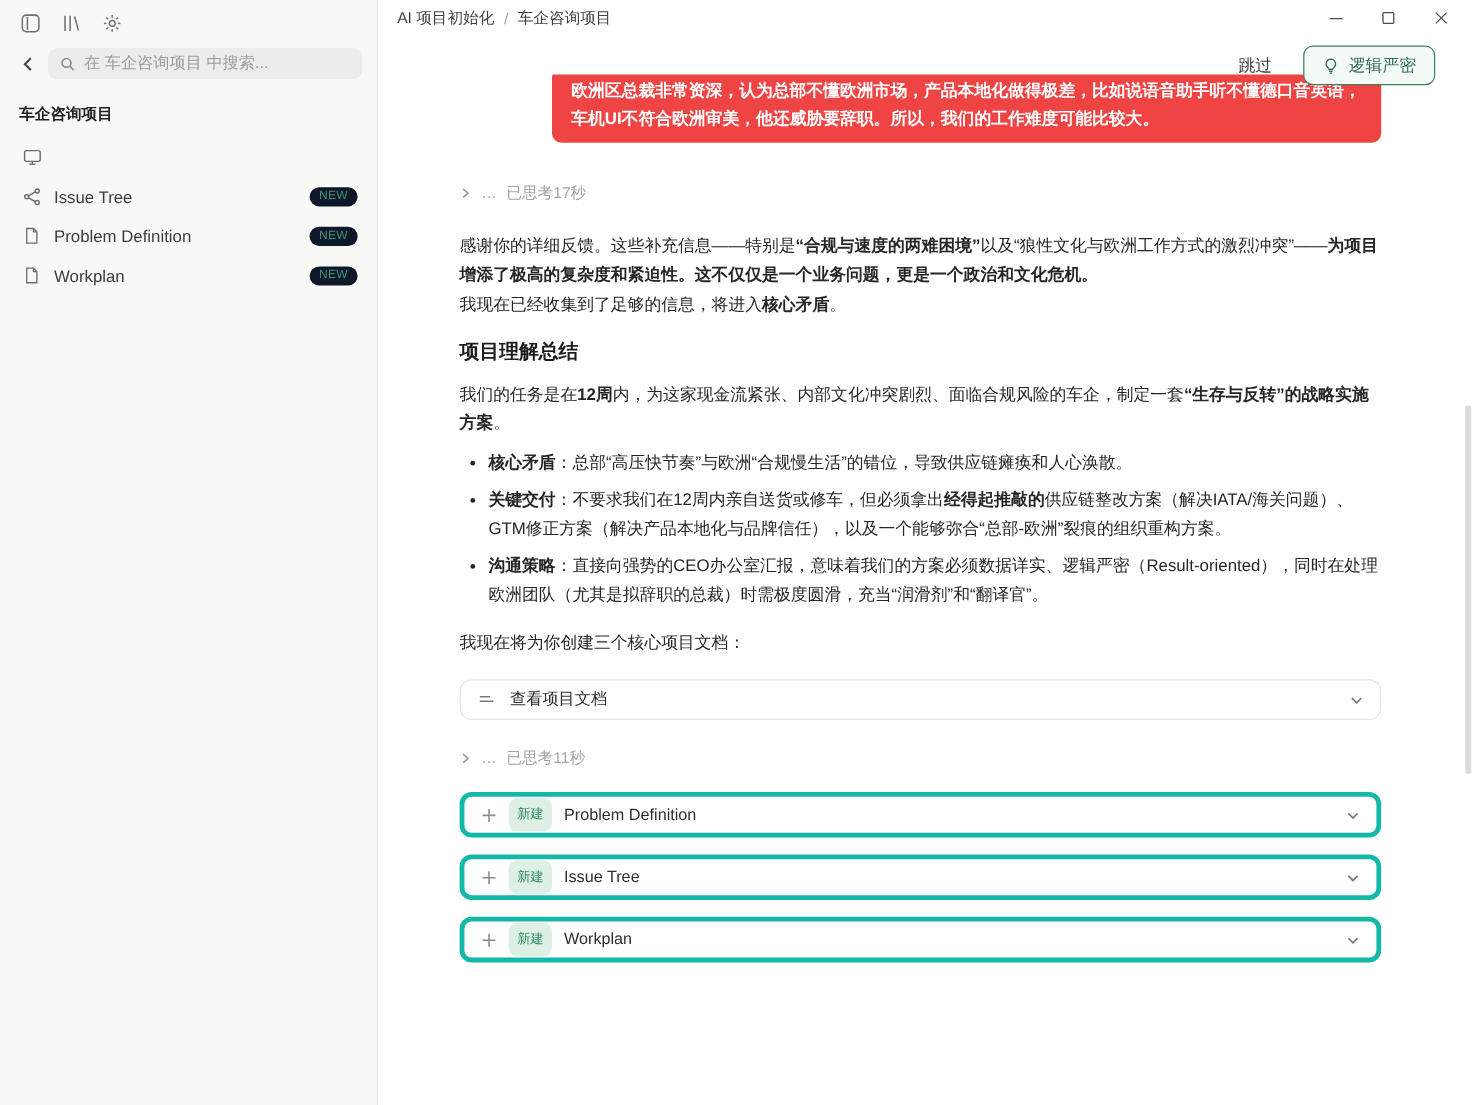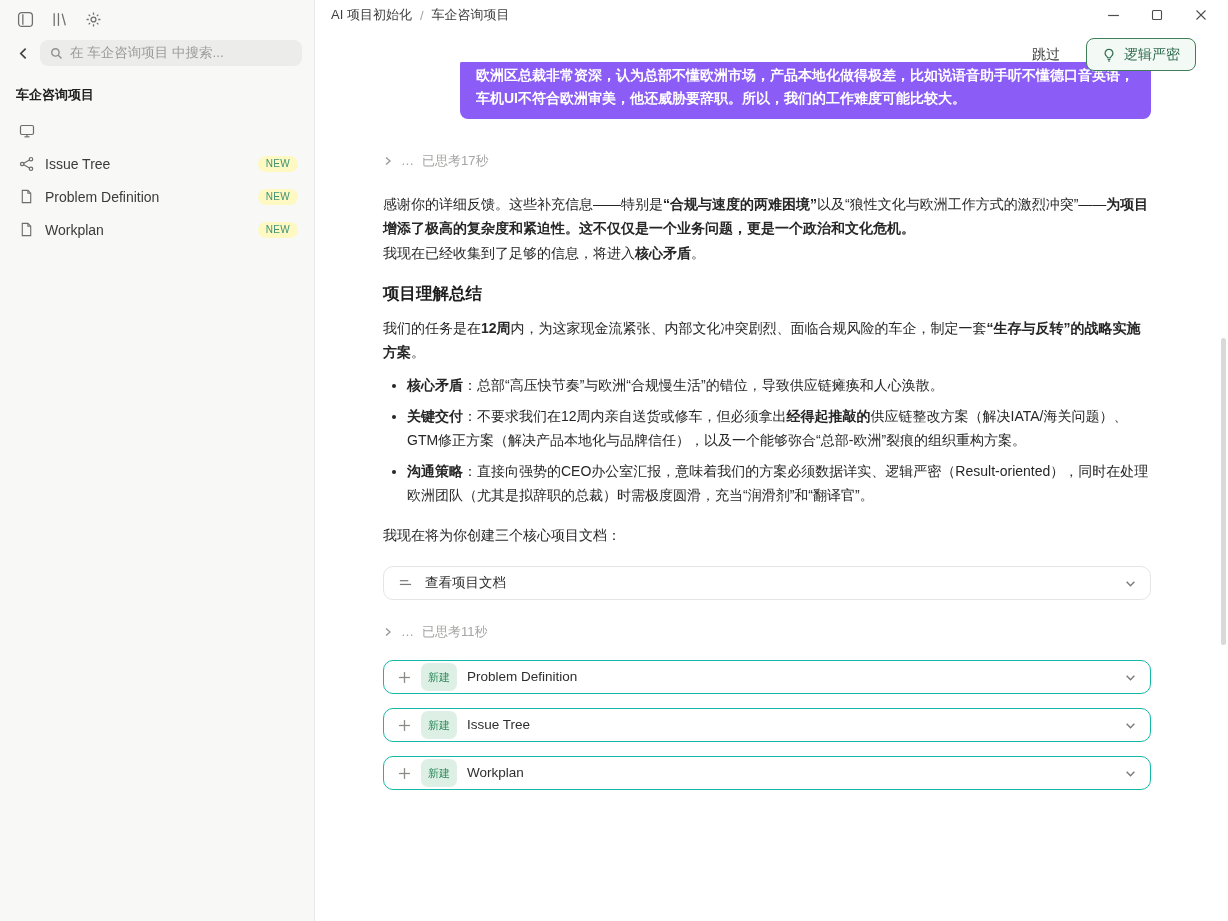--- a/index.html
+++ b/index.html
@@ -13,38 +13,38 @@
   .side-top-icons .icn { width:18px; height:18px; display:flex; align-items:center; justify-content:center; cursor:pointer; }
   .search-row { display:flex; align-items:center; margin:12px 12px 0 12px; gap:6px; }
   .back-btn { width:22px; height:22px; display:flex; align-items:center; justify-content:center; color:#444; cursor:pointer; }
   .search-box { flex:1; height:26px; background:#ececea; border-radius:8px; display:flex; align-items:center; gap:7px; padding:0 10px; color:#8f8f8d; cursor:text; }
   .search-box .ph { font-size:13.5px; color:#9b9b99; white-space:nowrap; overflow:hidden; }
   .proj-title { font-size:13px; font-weight:700; color:#1f1f1f; padding:20px 16px 4px 16px; }
   .nav { padding:6px 8px 0 8px; }
   .nav-item { display:flex; align-items:center; height:33px; padding:0 8px 0 10px; border-radius:8px; cursor:pointer; color:#3b3b3a; }
   .nav-item .nicon { width:17px; height:17px; margin-right:10px; color:#6d6d6b; display:flex; align-items:center; justify-content:center; flex:0 0 auto; }
   .nav-item .nlabel { font-size:14px; flex:1; white-space:nowrap; overflow:hidden; }
-  .badge-new { font-size:10px; letter-spacing:.3px; color:#3f9273; background:#fef9c3; border-radius:9px; padding:2.5px 8px; font-weight:400; }
+  .badge-new { font-size:10px; letter-spacing:.3px; color:#3f9273; background:#0f172a; border-radius:9px; padding:2.5px 8px; font-weight:400; }
 
   
   .main { position:relative; flex:1; height:100%; background:#fff; overflow:hidden; }
   .titlebar { position:relative; z-index:5; height:30px; display:flex; align-items:center; background:#fff; }
   .breadcrumb { display:flex; align-items:center; gap:8px; font-size:13px; color:#3f3f3f; padding-left:16px; }
   .crumb-sep { color:#a3a3a3; }
   .win-controls { margin-left:auto; display:flex; align-items:center; gap:14px; padding-right:12px; color:#4d4d4d; }
   .win-btn { width:30px; height:26px; display:flex; align-items:center; justify-content:center; cursor:pointer; }
 
   .action-row { position:absolute; top:38px; right:32px; z-index:6; display:flex; align-items:center; gap:26px; }
   .skip-link { font-size:14px; color:#3a3a3a; cursor:pointer; }
   .finish-btn { display:flex; align-items:center; gap:8px; height:33px; padding:0 15px; background:#f3f9f5; border:1px solid #3e7e58; border-radius:8px; color:#2f6b4e; font-size:14px; cursor:pointer; }
 
   .content { position:absolute; top:62px; left:0; right:0; bottom:0; overflow:hidden; }
   .column { width:768px; margin-left:68px; font-size:14px; line-height:24px; color:#262626; }
 
-  .user-quote { margin:-5px 0 0 77px; background:#8b5cf6; border-radius:8px; padding:7px 16px 9px 16px; color:#fff; font-weight:700; font-size:14px; line-height:23px; }
+  .user-quote { margin:-5px 0 0 77px; background:#ef4444; border-radius:8px; padding:7px 16px 9px 16px; color:#fff; font-weight:700; font-size:14px; line-height:23px; }
 
   .thinking-row { display:flex; align-items:center; gap:8px; color:#a4a4a2; font-size:13px; cursor:pointer; }
   .think1 { margin-top:30px; }
   .think2 { margin-top:20px; }
   .thinking-row .tchev { display:flex; color:#9b9b99; }
 
   .p1 { margin-top:19px; }
   .p2 { margin-top:1px; }
   .sum-h { margin-top:17px; font-size:16.5px; font-weight:700; color:#1c1c1c; line-height:22px; }
   .p3 { margin-top:12px; }
@@ -53,21 +53,21 @@
   .p4 { margin-top:16px; }
   ol.nlist { margin:10px 0 0 8px; padding-left:16px; }
   ol.nlist li { margin-top:9px; padding-left:2px; }
   .p5 { margin-top:13px; }
 
   .tool-card { margin-top:19px; height:34px; border:1px solid #e5e5e3; border-radius:10px; display:flex; align-items:center; padding:0 14px; gap:12px; cursor:pointer; background:#fff; }
   .tool-card .ticon { color:#7a7a78; display:flex; }
   .tool-card .tlabel { font-size:13.5px; color:#2e2e2e; flex:1; }
   .tool-card .chev { color:#7a7a78; display:flex; }
 
-  .doc-card { height:34px; border:1px solid #14b8a6; border-radius:10px; display:flex; align-items:center; padding:15px 14px; gap:10px; cursor:pointer; background:#fff; margin-top:14px; }
+  .doc-card { height:34px; border:4px solid #14b8a6; border-radius:10px; display:flex; align-items:center; padding:15px 14px; gap:10px; cursor:pointer; background:#fff; margin-top:14px; }
   .doc-card:first-of-type { margin-top:0; }
   .doc-cards { margin-top:16px; }
   .plus-icn { color:#8a8a88; display:flex; }
   .badge-xinjian { font-size:11px; color:#2f8a5d; background:#def0e5; border-radius:7px; padding:2px 7px; flex:0 0 auto; }
   .doc-card .dtitle { font-size:13.5px; color:#2e2e2e; flex:1; }
   .doc-card .chev { color:#7a7a78; display:flex; }
 
   .scroll-thumb { position:absolute; right:2px; top:338px; width:5px; height:307px; background:#d9d9d8; border-radius:3px; cursor:pointer; }
   b { font-weight:700; }
 </style>

